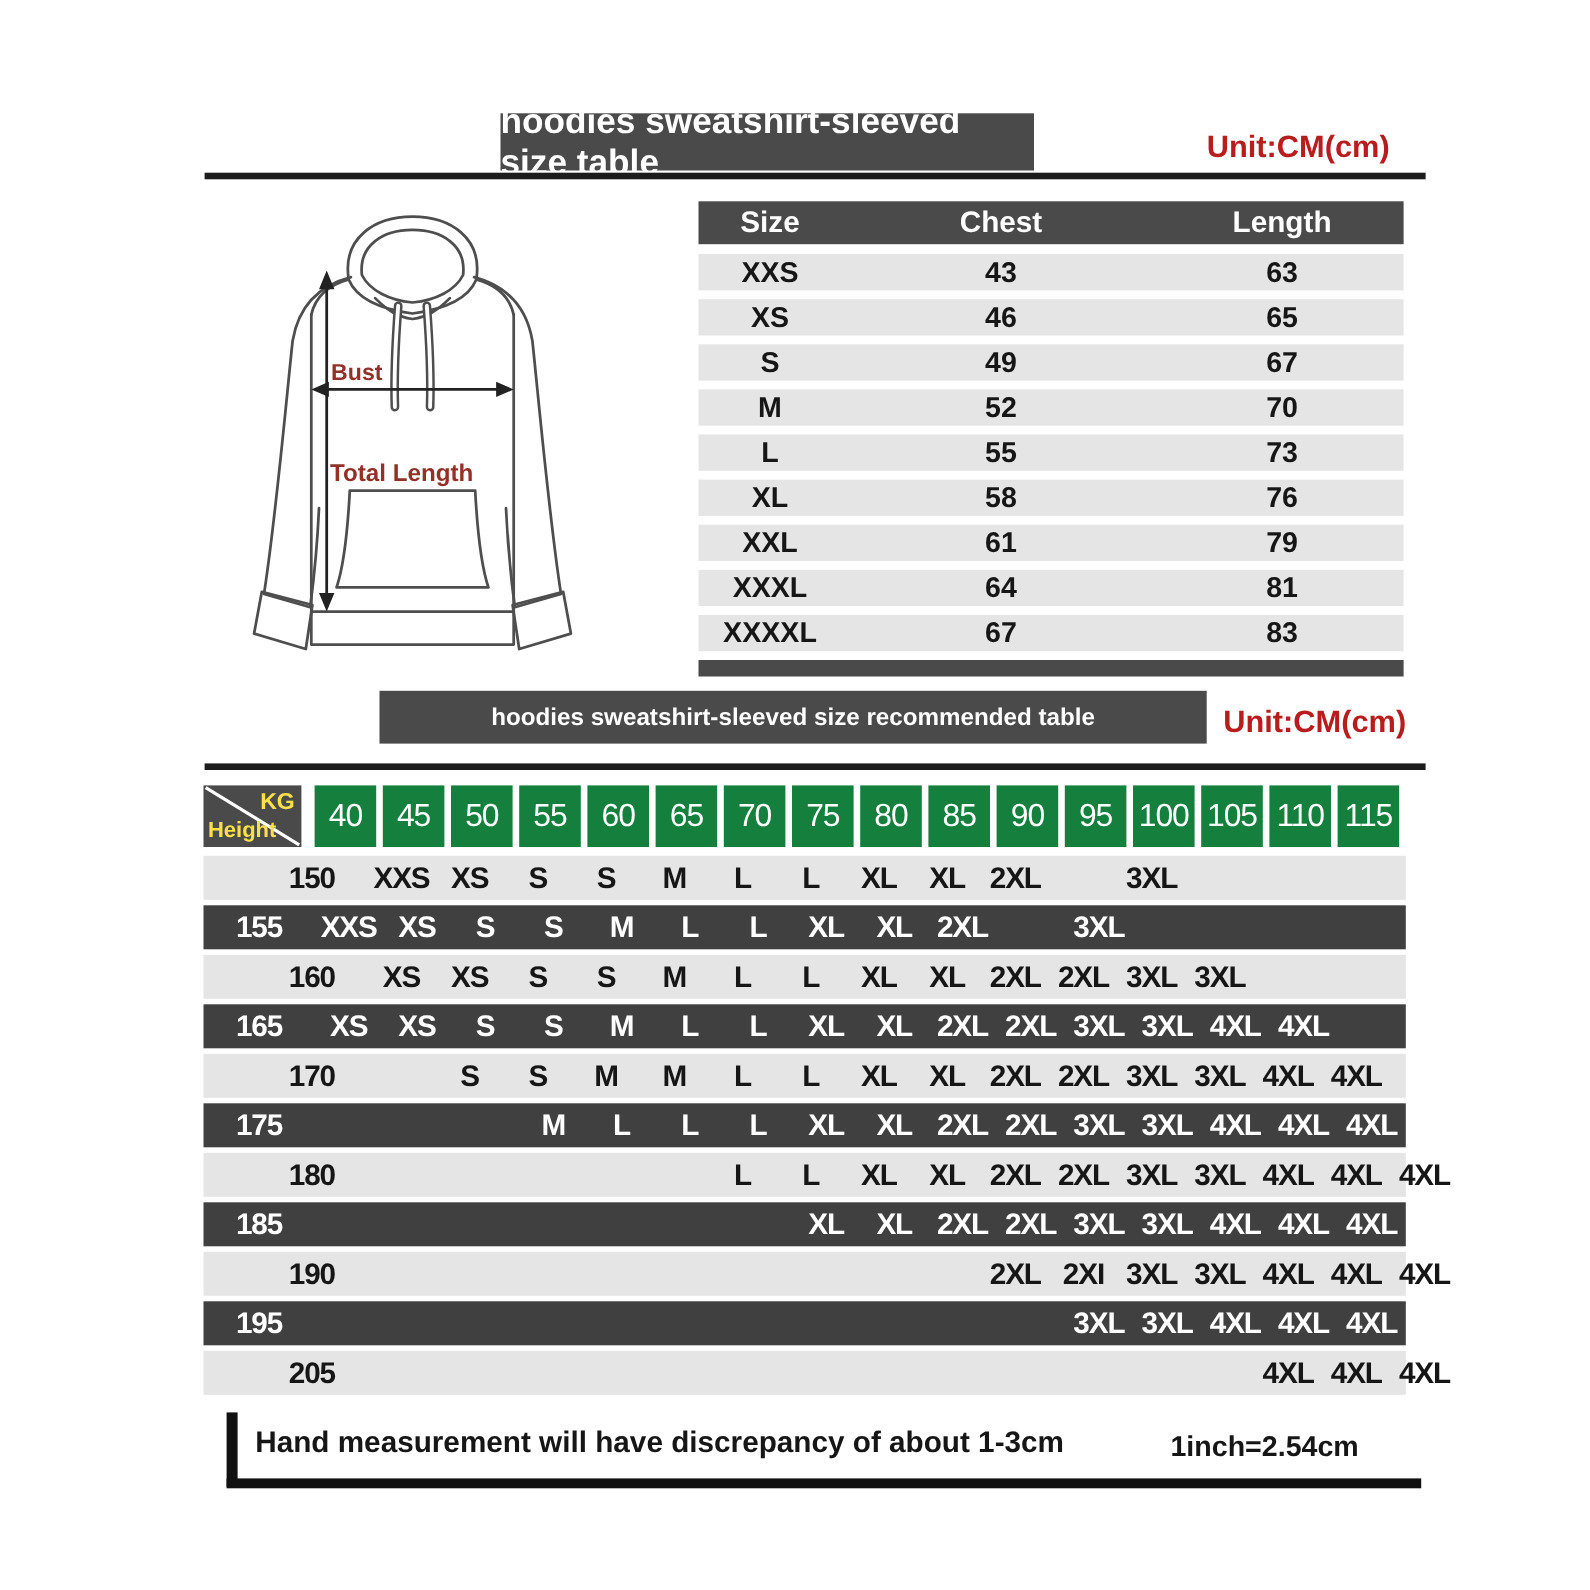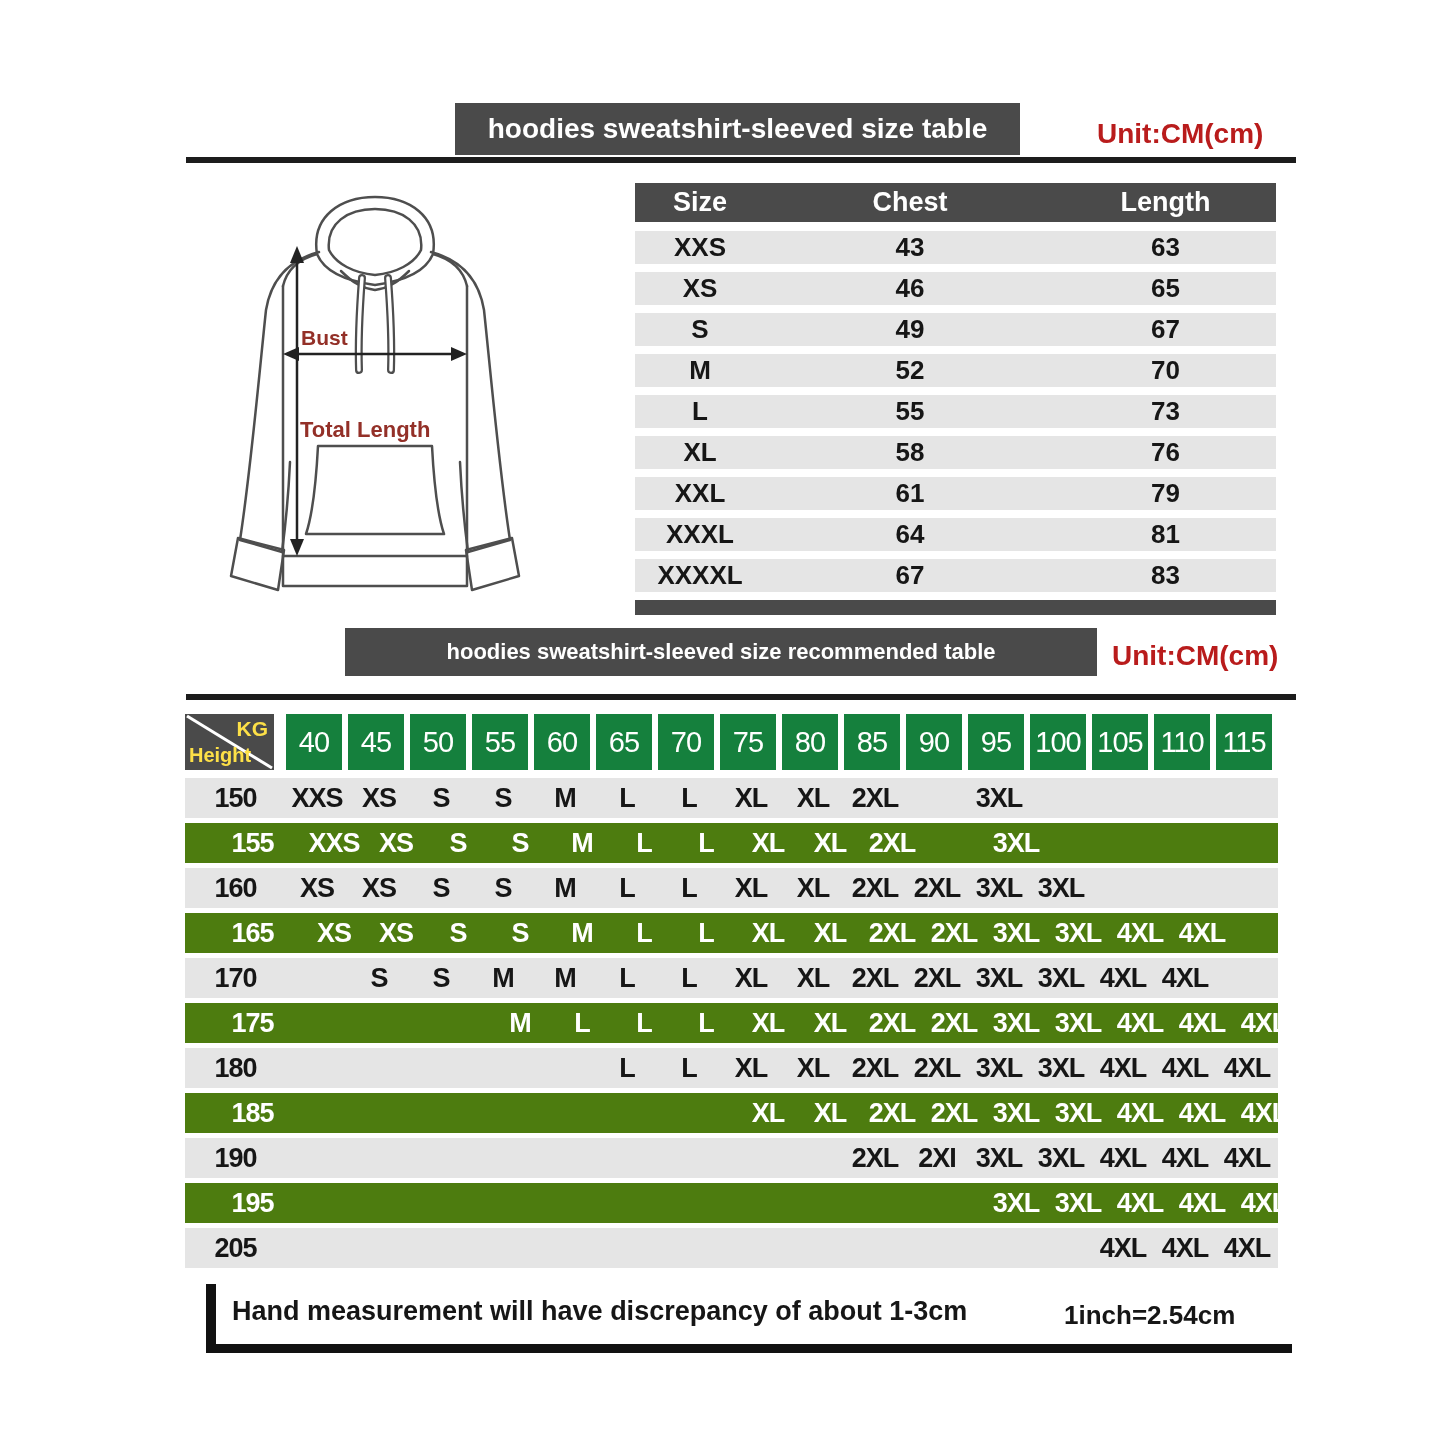--- a/index.html
+++ b/index.html
@@ -1,20 +1,20 @@
 <!DOCTYPE html>
 <html><head>
 <meta charset="utf-8">
 <style>
   html,body{margin:0;padding:0;background:#ffffff;}
   .page{position:relative;width:1445px;height:1445px;background:#fff;overflow:hidden;
         font-family:"Liberation Sans",sans-serif;color:#161616;}
   .bar{position:absolute;background:#4a4a4a;color:#fff;display:flex;align-items:center;
        justify-content:center;font-weight:bold;}
-  .title1{left:455px;top:103px;width:565px;height:52px;font-size:28px;}
+  .title1{left:455px;top:103px;width:485px;height:52px;font-size:32px;}
   .title2{left:345px;top:628px;width:752px;height:48px;font-size:22px;}
   .unit{position:absolute;font-size:28px;font-weight:bold;color:#b91c1c;}
   .unit1{left:1097px;top:118px;}
   .unit2{left:1112px;top:640px;}
   .hr{position:absolute;height:6px;background:#1c1c1c;}
   .hr1{left:186px;top:157px;width:1110px;}
   .hr2{left:186px;top:694px;width:1110px;}
   .hoodie{position:absolute;left:182px;top:184px;width:422px;height:436px;}
   .hoodie text{font-family:"Liberation Sans",sans-serif;font-weight:bold;fill:#933028;}
   
@@ -32,22 +32,22 @@
   .rec-header{display:grid;grid-template-columns:101px repeat(16,62px);height:56px;}
   .corner{position:relative;width:89px;height:56px;background:#4a4a4a;color:#fde047;font-weight:bold;}
   .corner svg{position:absolute;left:0;top:0;width:89px;height:56px;}
   .c-kg{position:absolute;top:3px;right:6px;font-size:21px;}
   .c-h{position:absolute;bottom:3px;left:4px;font-size:20px;}
   .wt-box{width:56px;height:56px;background:#15803d;color:#fff;font-weight:normal;font-size:29px;
           display:flex;align-items:center;justify-content:center;letter-spacing:-1px;}
   .rec-rows{display:flex;flex-direction:column;gap:5px;margin-top:8px;}
   .rec-row{display:grid;grid-template-columns:101px repeat(16,62px);height:40px;align-items:center;
            font-weight:bold;font-size:27px;}
-  .rec-row.light{background:#e5e5e5;color:#161616;}
-  .rec-row.dark{background:#4d7c0f;color:#fff;padding-left:17px;}
+  .rec-row.light{background:#e5e5e5;color:#161616;padding-left:48px;}
+  .rec-row.dark{background:#404040;color:#fff;}
   .rec-label,.rec-cell{text-align:center;letter-spacing:-1px;}
   
   .foot-vbar{position:absolute;left:206px;top:1284px;width:10px;height:68px;background:#111;}
   .foot-hbar{position:absolute;left:206px;top:1344px;width:1086px;height:9px;background:#111;}
   .foot-note{position:absolute;left:232px;top:1296px;font-size:27px;font-weight:bold;}
   .foot-conv{position:absolute;left:1052px;top:1300px;font-size:26px;font-weight:bold;margin-left:12px;}
 </style>
 </head>
 <body>
 

